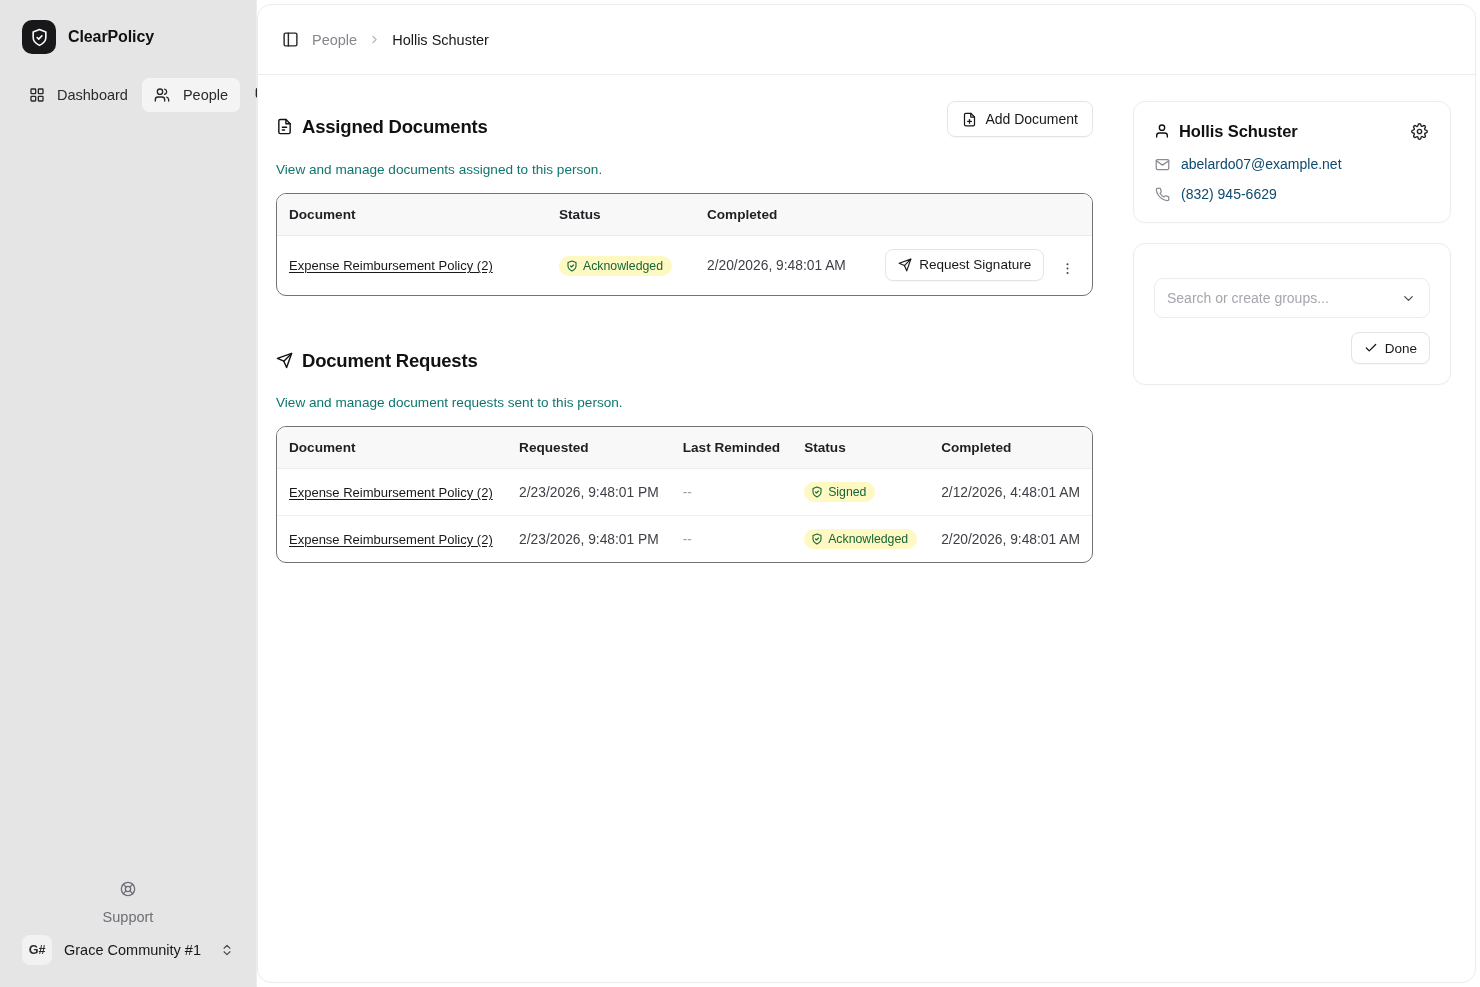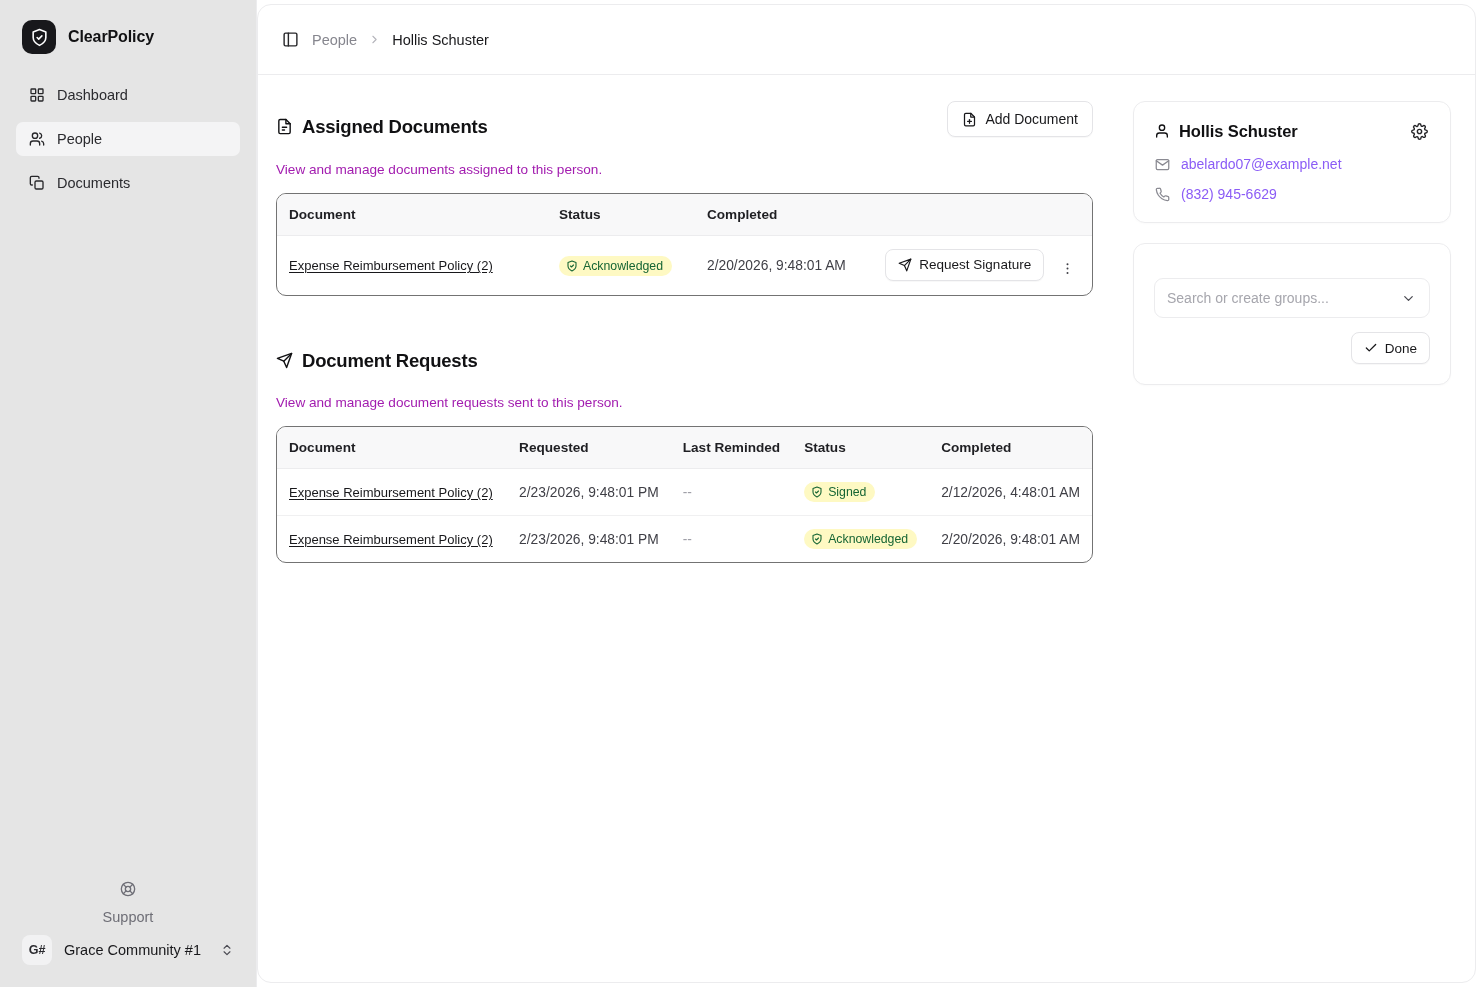--- a/index.html
+++ b/index.html
@@ -43,22 +43,22 @@
   }
   .brand-name {
     font-size: 16px;
     font-weight: 700;
     color: #111113;
     letter-spacing: -0.1px;
   }
   .nav {
     padding: 10px 16px 0 16px;
     display: flex;
-    flex-direction: column;
-    gap: 10px;
+    flex-direction: row;
+    gap: 2px;
   }
   .nav-item {
     display: flex;
     align-items: center;
     gap: 12px;
     height: 34px;
     padding: 0 12px;
     border-radius: 7px;
     color: #2b2b2f;
     font-size: 14.5px;
@@ -160,21 +160,21 @@
   .sec-title {
     font-size: 18.5px;
     font-weight: 700;
     color: #111113;
     letter-spacing: -0.2px;
     line-height: 1.15;
   }
   .sec-sub {
     margin-top: 9px;
     font-size: 13.6px;
-    color: #a21caf;
+    color: #0f766e;
   }
   .btn {
     display: inline-flex;
     align-items: center;
     gap: 8px;
     height: 36px;
     padding: 0 14px;
     border: 1px solid #e4e4e7;
     border-radius: 8px;
     background: #ffffff;
@@ -274,21 +274,21 @@
     color: #3f3f46;
     cursor: pointer;
   }
   .icon-btn.ghost { color: #a6a6ad; }
   .contact-row {
     display: flex;
     align-items: center;
     gap: 11px;
     margin-top: 14px;
     font-size: 14px;
-    color: #8b5cf6;
+    color: #0c4a6e;
   }
   .contact-row .ci { width: 16px; height: 16px; display:flex; align-items:center; justify-content:center; color:#8a8a92; flex:0 0 16px;}
 
   .select-box {
     margin-top: 16px;
     height: 40px;
     border: 1px solid #ececee;
     border-radius: 9px;
     display: flex;
     align-items: center;

